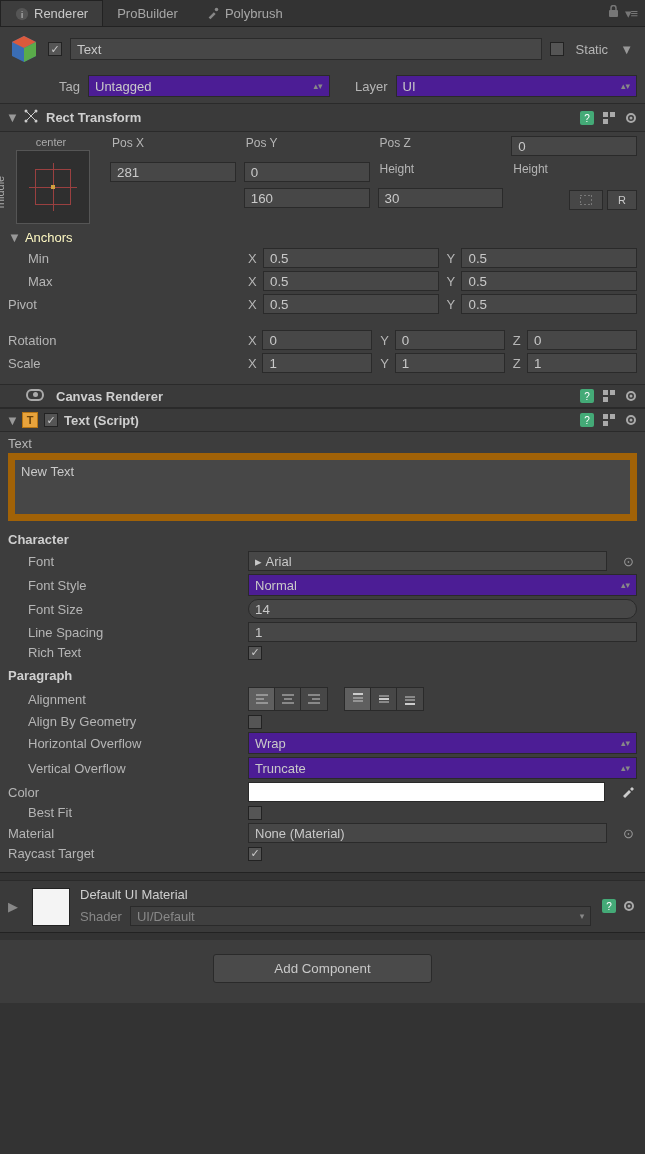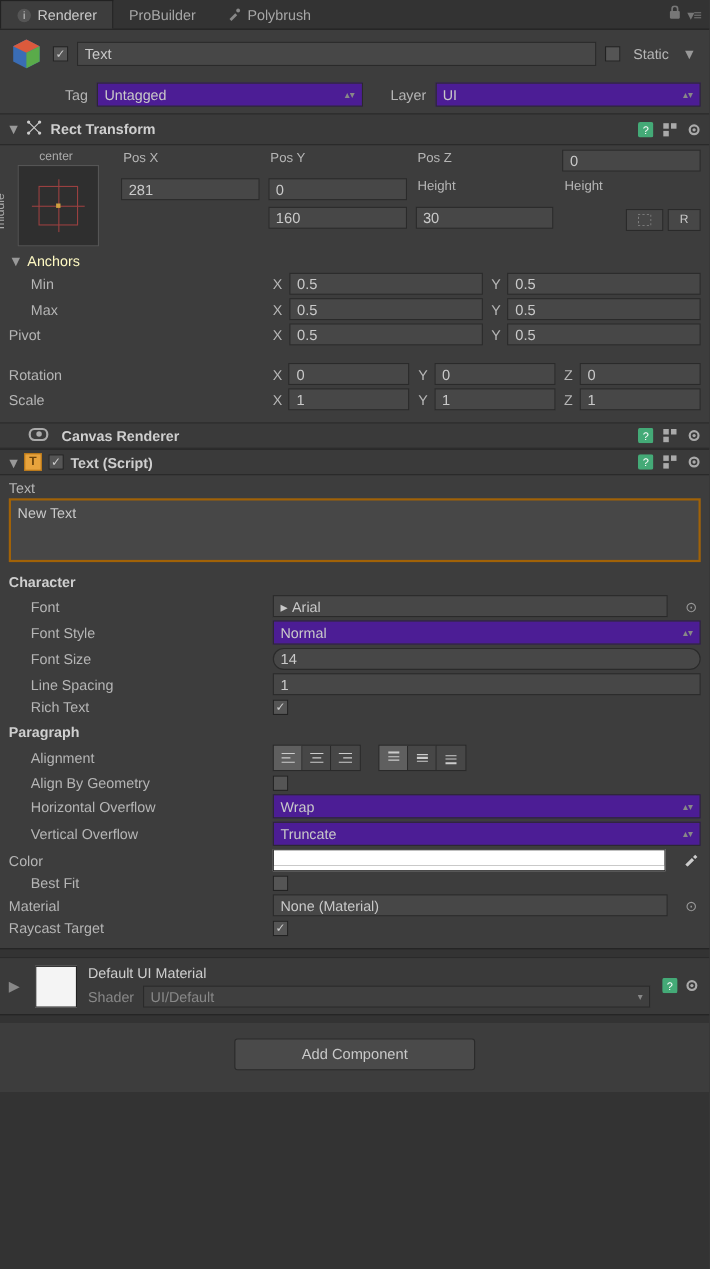--- a/index.html
+++ b/index.html
@@ -61,21 +61,21 @@
     .prop-row .vals { flex: 1; display: flex; gap: 8px; }
     .xy { display: flex; align-items: center; gap: 4px; flex: 1; }
     .xy .axis { width: 12px; color: #b5b5b5; }
 
     .subsection-head { display: flex; align-items: center; gap: 4px; margin: 6px 0 3px 0; }
     .subsection-head .tri { color: #999; cursor: pointer; }
     .subsection-head .txt { color: #fef9c3; }
 
     .bold-sub { font-weight: bold; color: #cfcfcf; margin: 8px 0 4px 0; }
 
-    .textarea { width: 100%; height: 58px; background: #474747; border: 2px solid #a16207; color: #c9c9c9; padding: 4px 6px; resize: none; font-family: Arial; font-size: 13px; }
+    .textarea { width: 100%; height: 68px; background: #474747; border: 7px solid #a16207; color: #c9c9c9; padding: 4px 6px; resize: none; font-family: Arial; font-size: 13px; }
 
     .align-group { display: flex; gap: 16px; }
     .align-set { display: flex; border: 1px solid #2a2a2a; }
     .align-btn { width: 26px; height: 22px; background: #474747; border-right: 1px solid #2a2a2a; display: inline-flex; align-items: center; justify-content: center; cursor: pointer; }
     .align-btn:last-child { border-right: none; }
     .align-btn.sel { background: #5f5f5f; }
     .align-btn svg { width: 14px; height: 12px; }
 
     .color-field { flex: 1; position: relative; height: 20px; background: #fff; border: 1px solid #2a2a2a; cursor: pointer; }
     .color-field .alpha-bar { position: absolute; bottom: 0; left: 0; right: 0; height: 4px; background: #000; }

